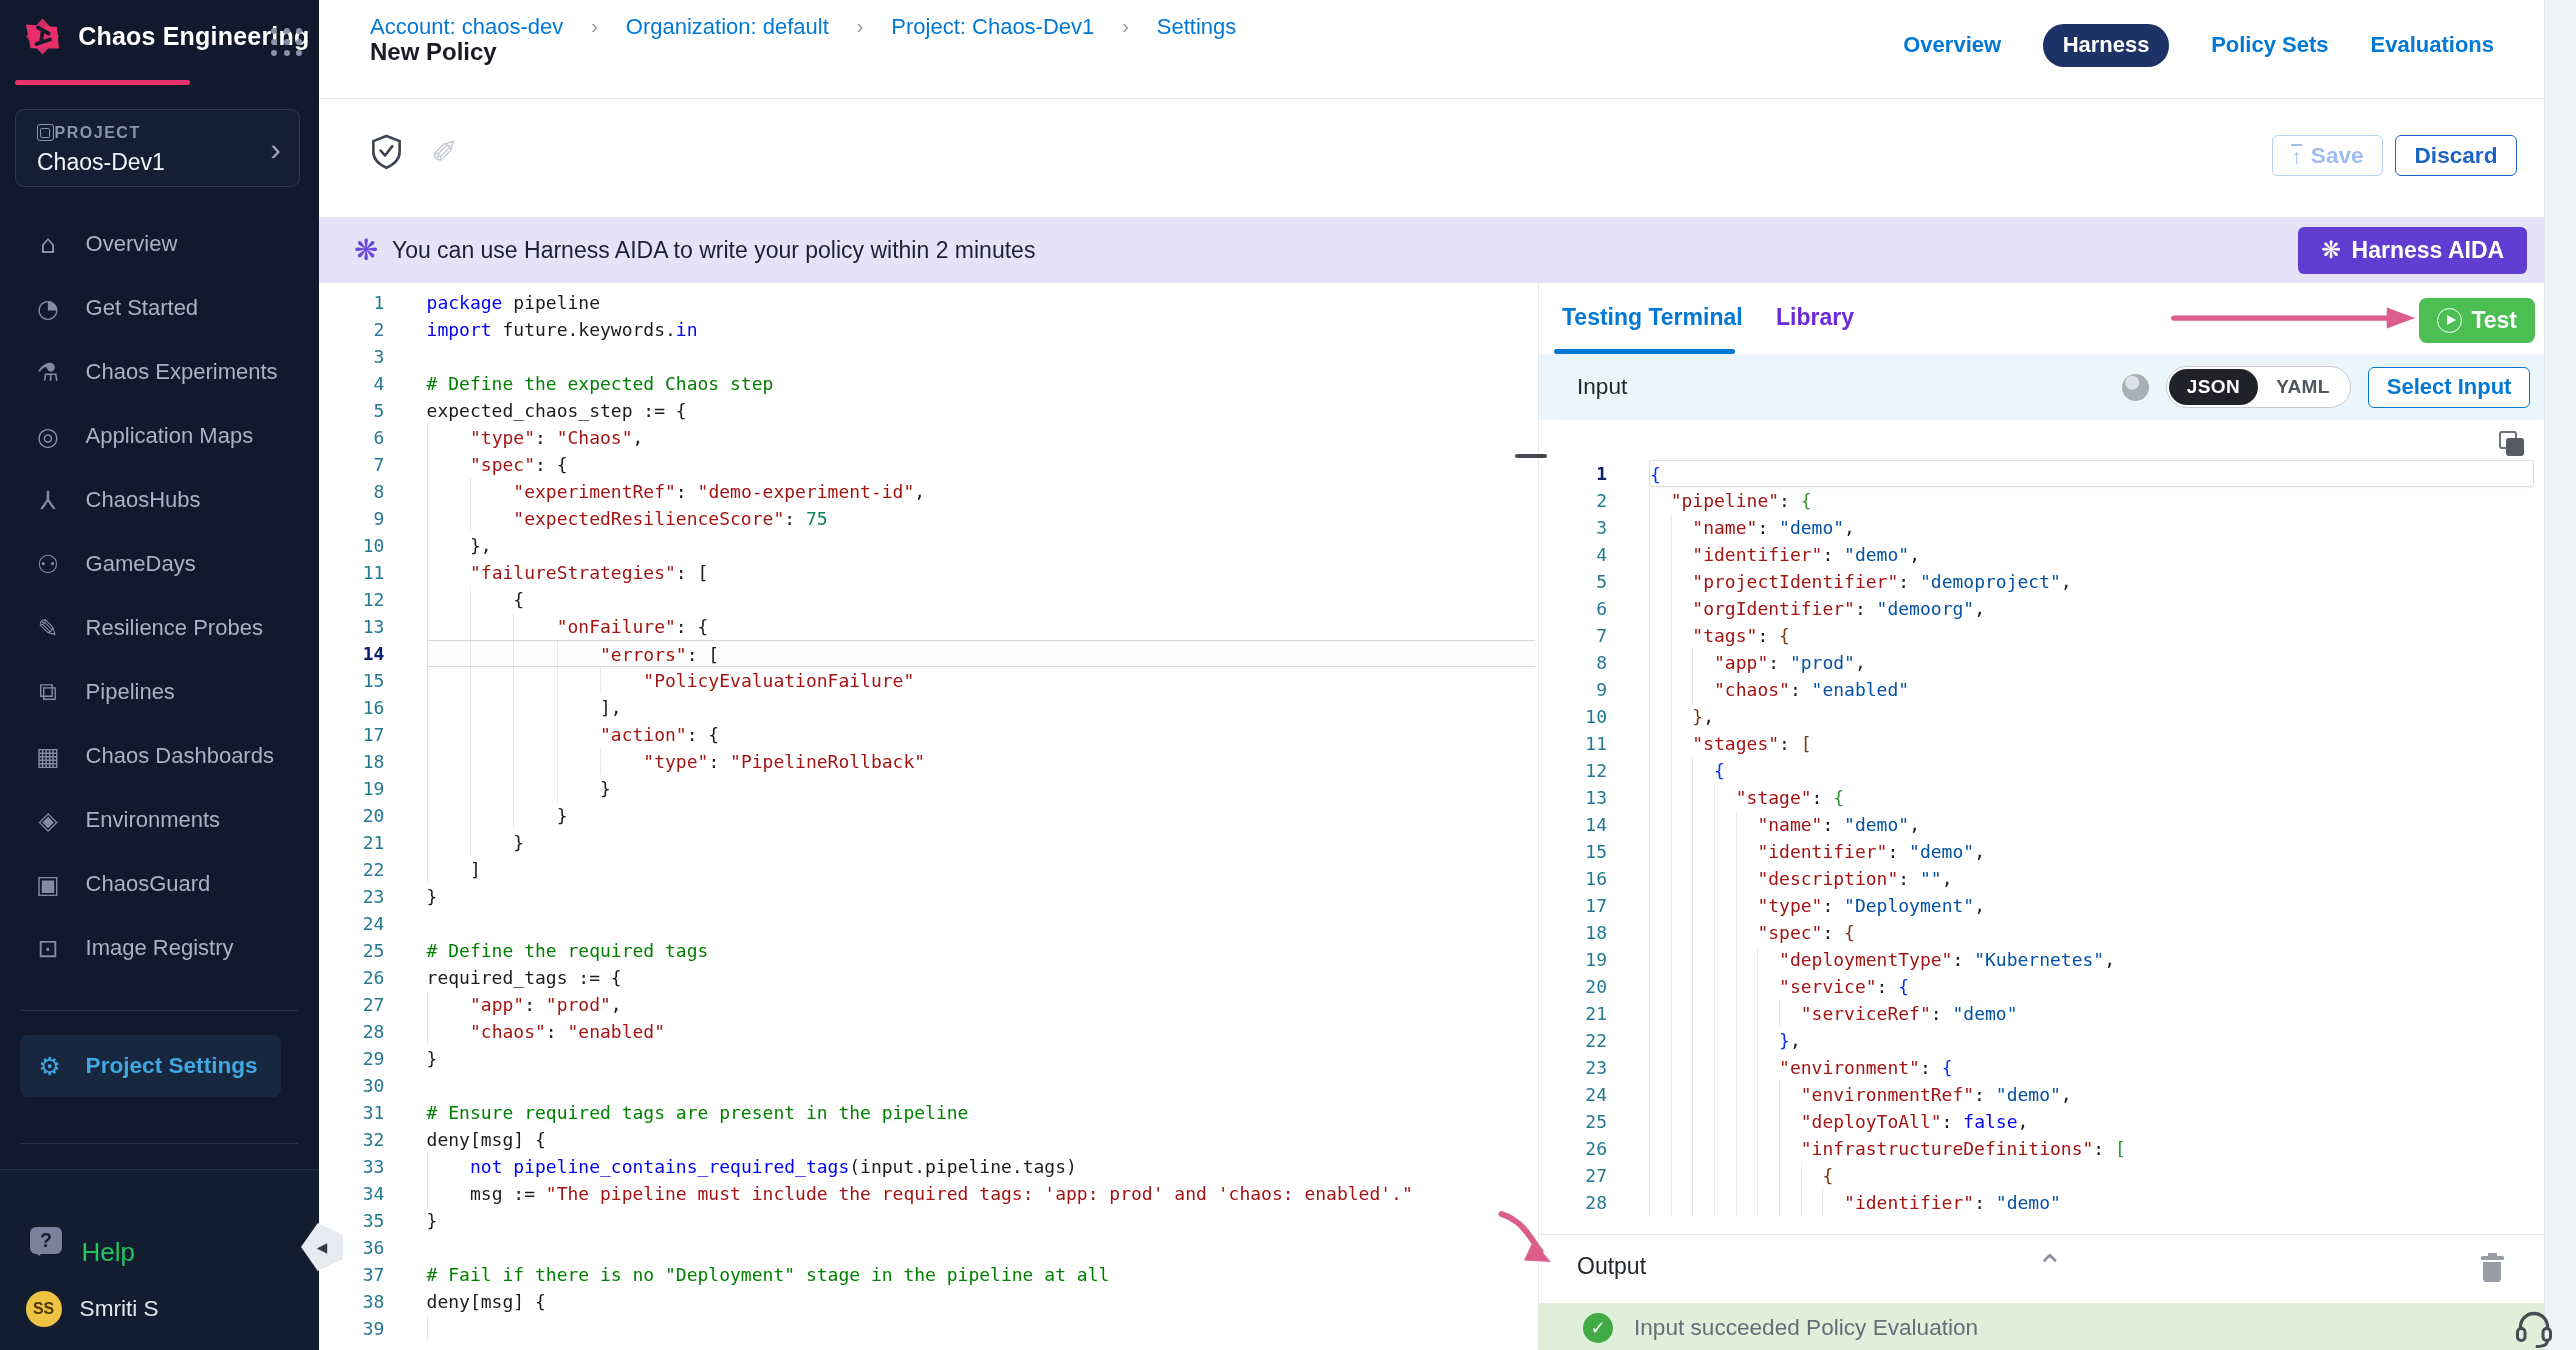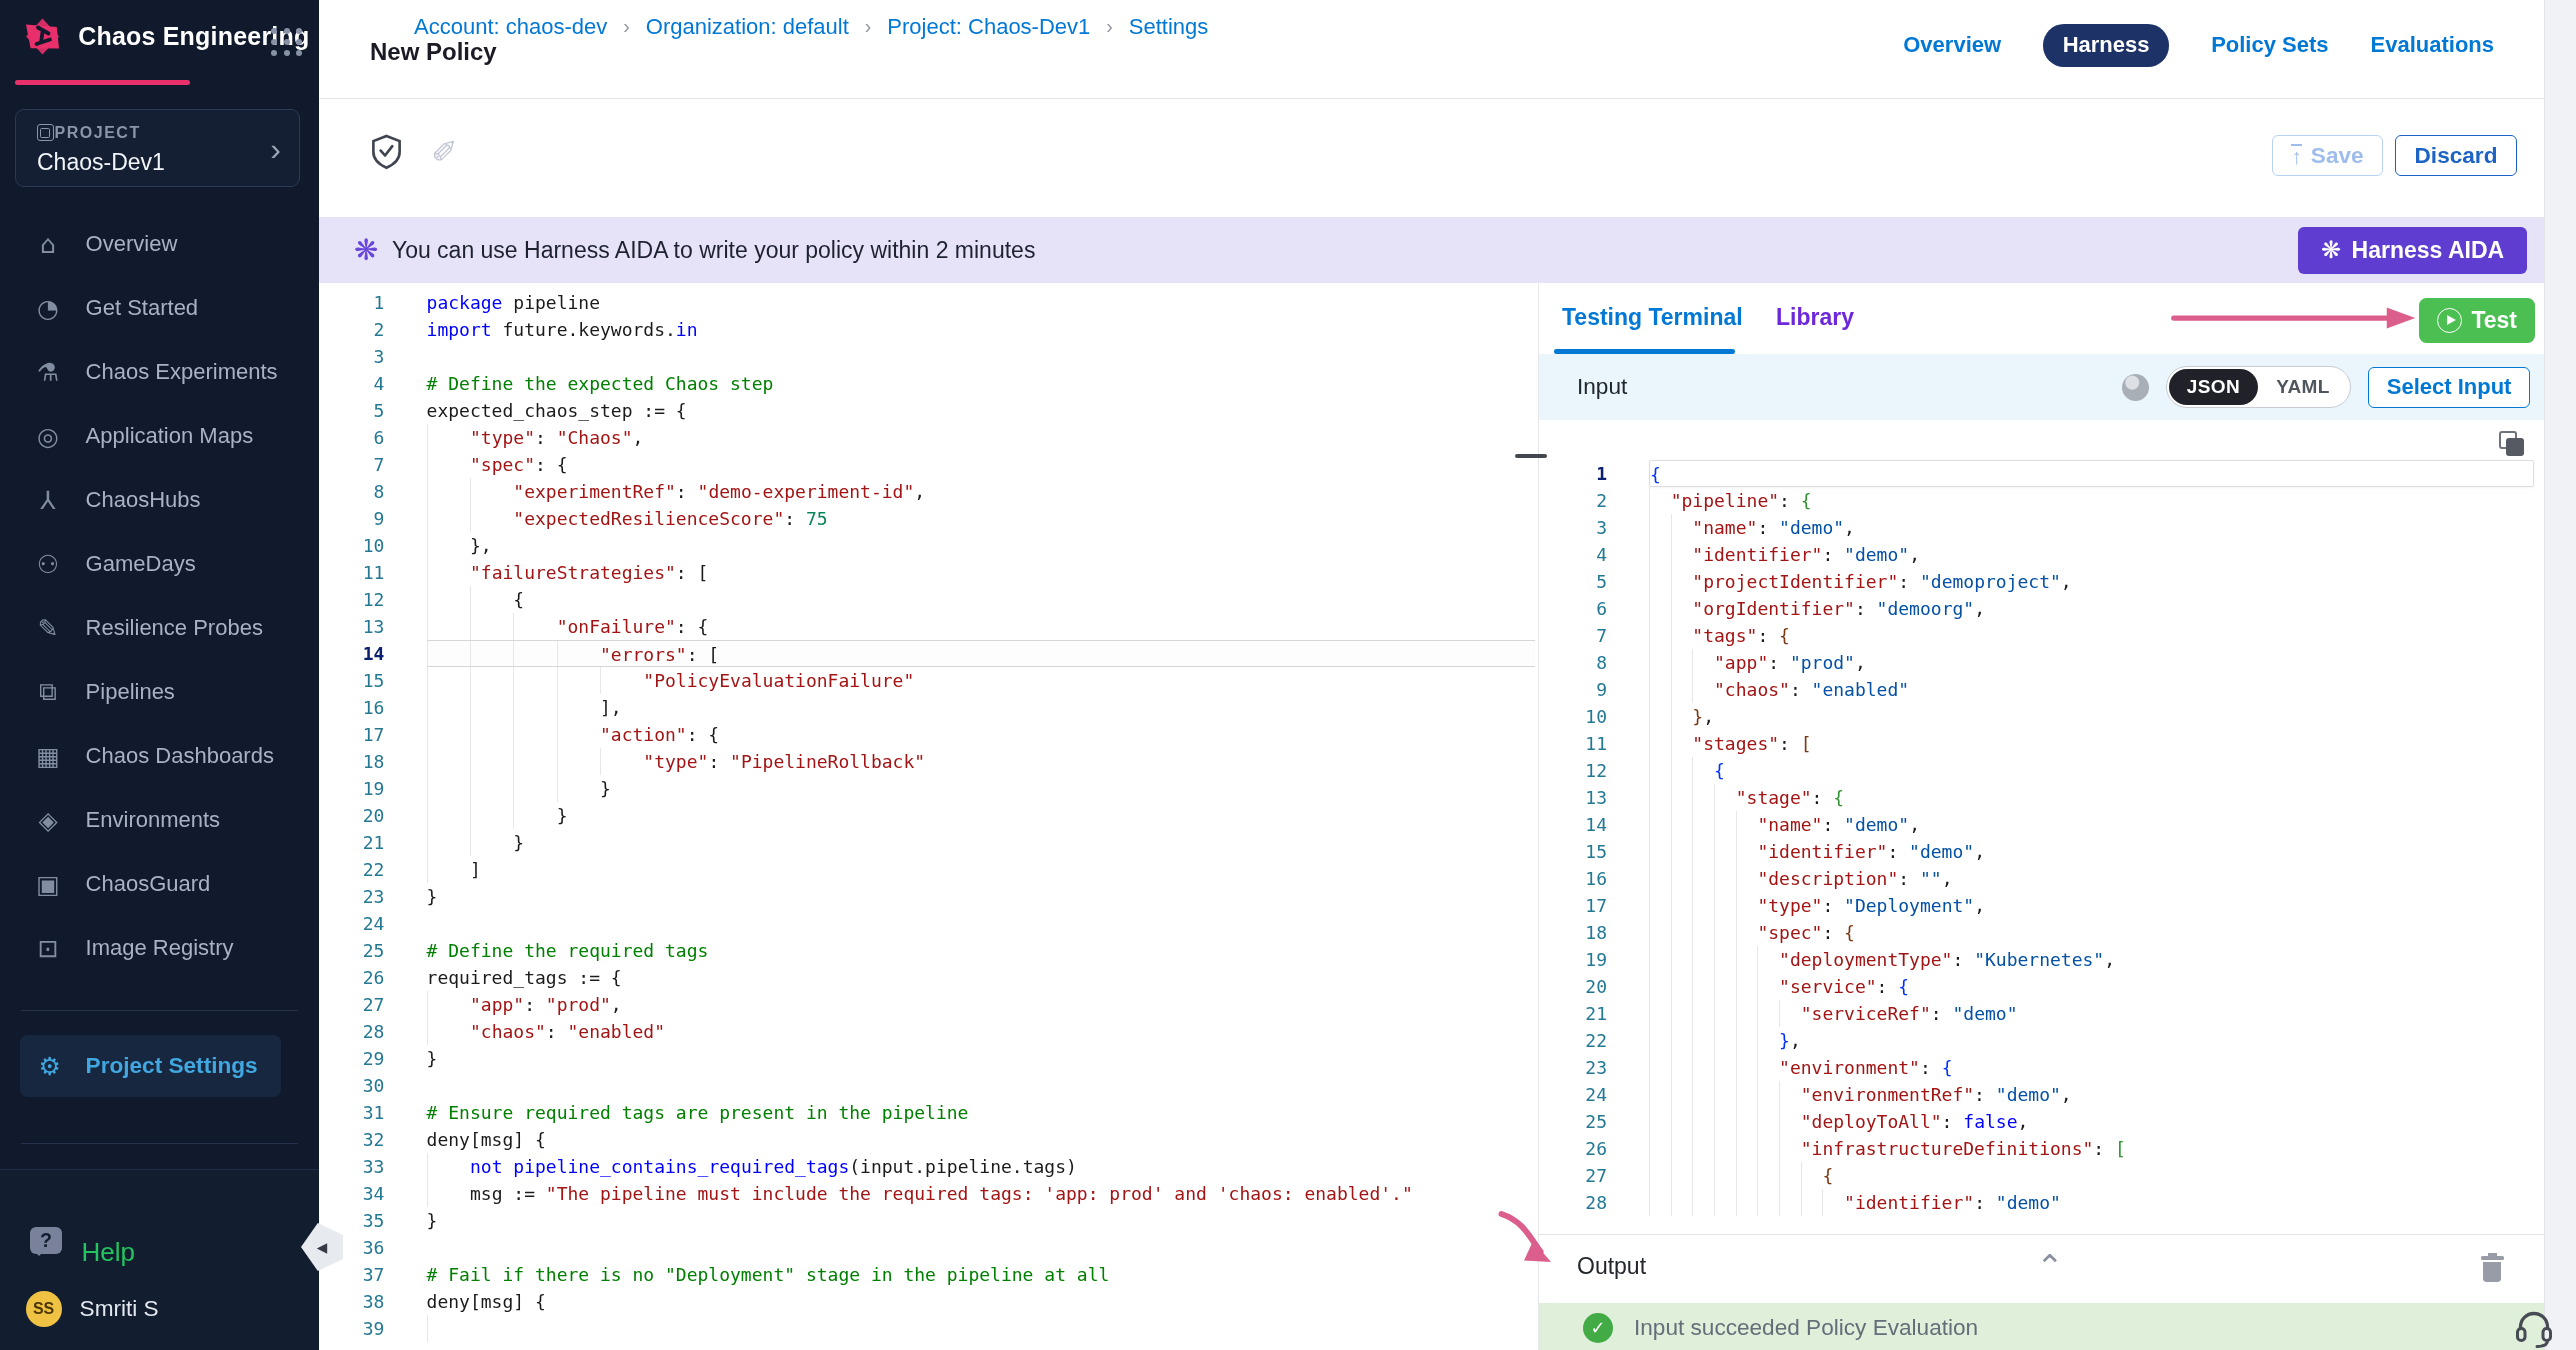--- a/index.html
+++ b/index.html
@@ -47,21 +47,21 @@
   #collapse-handle { position:absolute; left:301px; top:1223px; width:42px; height:48px; background:#e7eaef;
     border-radius:7.5px 13.6px 13.6px 7.5px; z-index:6; display:flex; align-items:center; justify-content:center;
     color:#353a45; font-size:13.6px; cursor:pointer; clip-path:polygon(40% 0,100% 25%,100% 75%,40% 100%,0 50%);}
 
   
   #page-gutter { position:absolute; left:2544px; top:0; width:32px; height:1351px; background:#f1f2f5; border-left:0.8px solid #e3e4e8; }
 
   
   #content { position:absolute; left:319px; top:0; width:2225px; height:1351px; background:#fff; }
   .header { position:absolute; left:0; top:0; width:100%; height:99px; border-bottom:1.5px solid #e4e5e9; background:#fff;}
-  .breadcrumb { position:absolute; left:51px; top:13.6px; display:flex; gap:16px; font-size:22px; align-items:center;margin-left:44px;}
+  .breadcrumb { position:absolute; left:51px; top:13.6px; display:flex; gap:28px; font-size:22px; align-items:center;}
   .crumb { color:#0278D5; cursor:pointer; }
   .crumb-sep { color:#8f949b; font-size:19.6px; }
   .page-title { position:absolute; left:51px; top:38px; font-size:24px; font-weight:700; color:#1b1b25; }
   .top-nav { position:absolute; right:50px; top:24px; display:flex; align-items:center; gap:42px; }
   .top-nav .tn { color:#0278D5; font-size:22px; font-weight:600; cursor:pointer; padding:7.5px 0; }
   .top-nav .tn.pill { background:#1D3266; color:#fff; border-radius:21px; padding:8.3px 19.6px; }
 
   .toolbar { position:absolute; left:0; top:100px; width:100%; height:117px; background:#fff; }
   .tb-icons { position:absolute; left:50px; top:33px; display:flex; gap:27px; align-items:center;}
   .pencil-ico { font-size:32px; color:#c3c6d4; font-family:"DejaVu Sans",sans-serif; }

